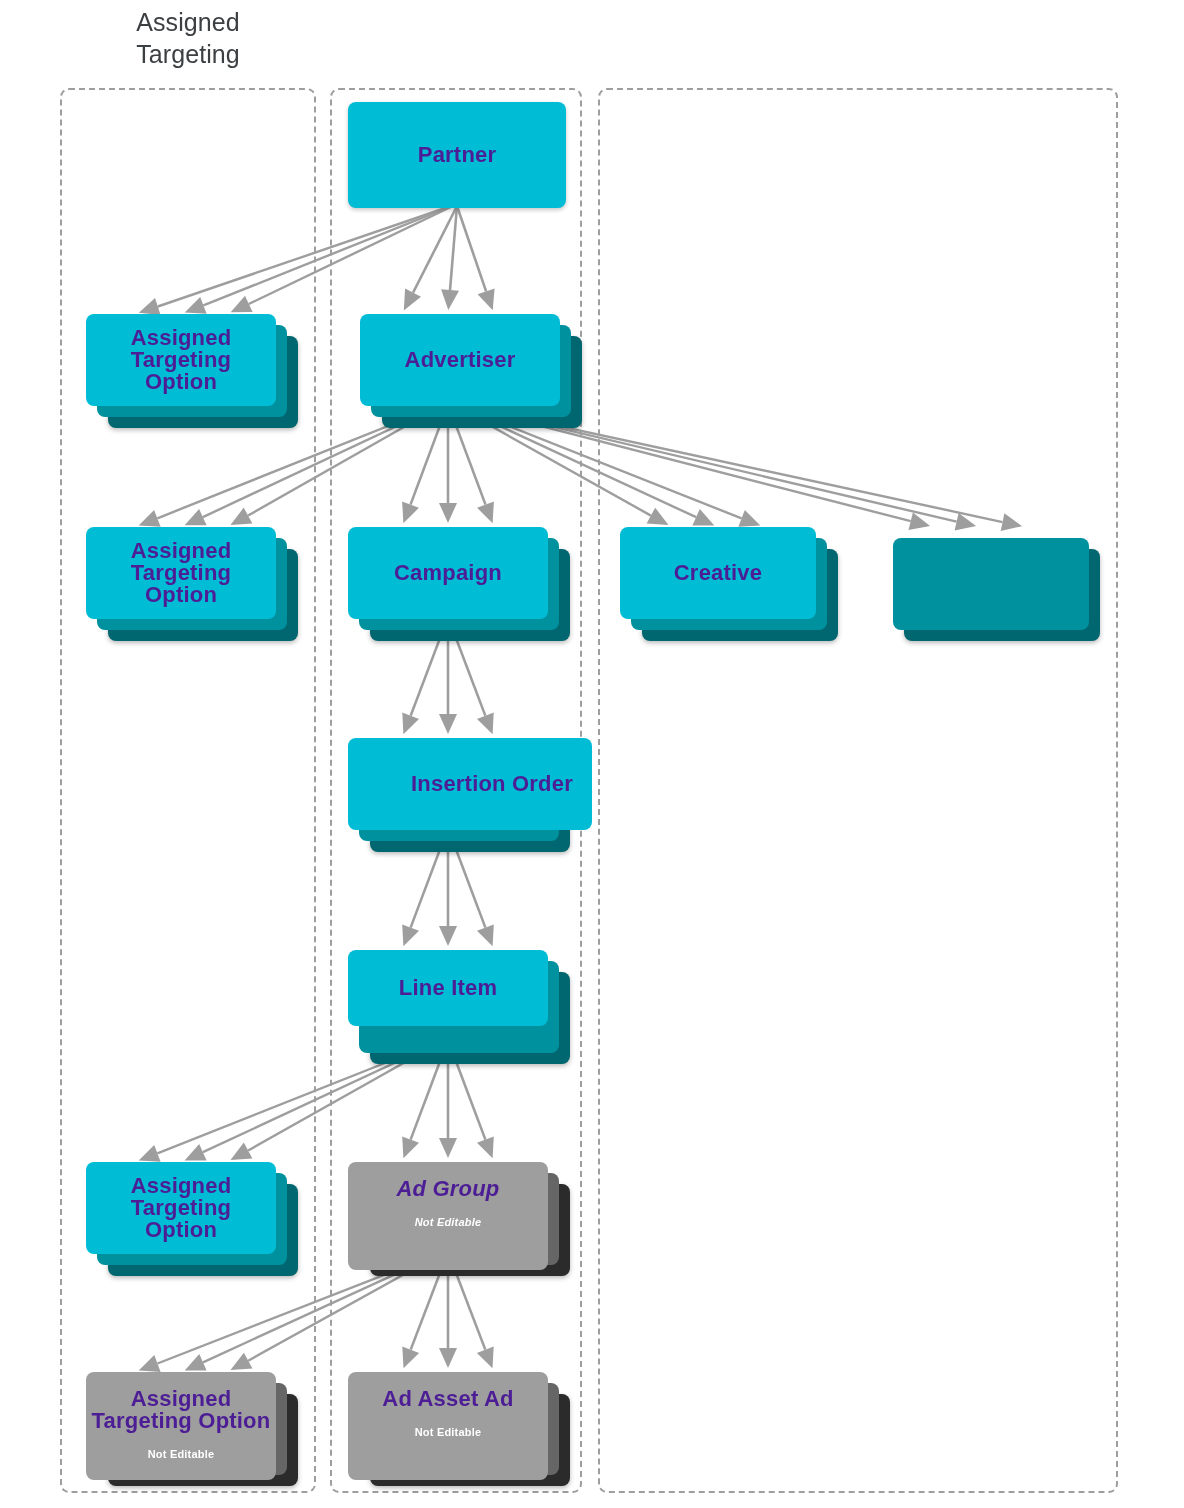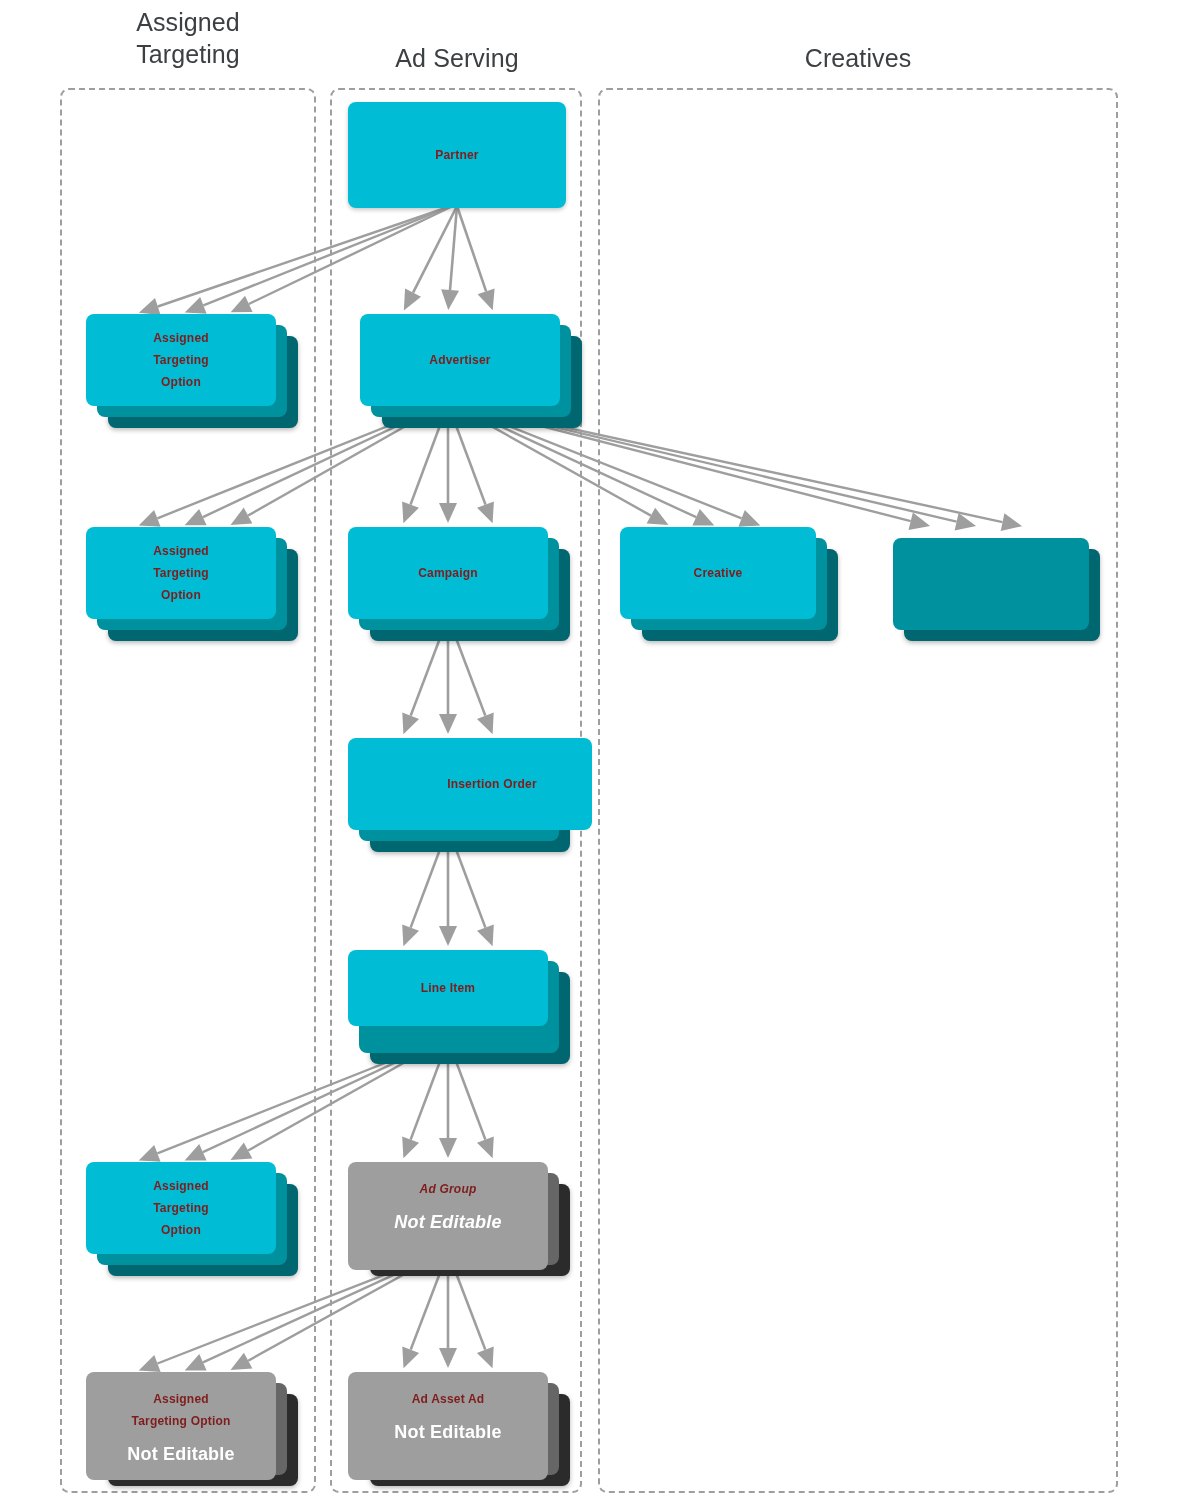--- a/index.html
+++ b/index.html
@@ -64,29 +64,29 @@
   .node .layer.front {
     display: flex;
     flex-direction: column;
     align-items: center;
     justify-content: center;
     text-align: center;
     color: #ffffff;
   }
   .node .title {
     font-weight: bold;
-    font-size: 12px;
+    font-size: 22px;
     line-height: 22px;
     letter-spacing: 0.2px;
-    color: #7f1d1d;
+    color: #4c1d95;
     white-space: pre-line;
   }
   .node .subtitle {
     font-weight: bold;
-    font-size: 18px;
+    font-size: 11px;
     line-height: 16px;
     letter-spacing: 0.2px;
     color: #ffffff;
     margin-top: 14px;
   }
   .node.has-sub .front {
     justify-content: flex-start;
     padding-top: 16px;
   }
 
@@ -99,26 +99,20 @@
   }
 </style>
 </head>
 <body>
 
 <div id="canvas">
 
   <div class="col-header" style="left:58px; top:6px; width:260px;">
     <div style="white-space:pre-line;">Assigned
 Targeting</div>
-  </div>
-  <div class="col-header" style="left:330px; top:42px; width:254px;">
-    <div style="white-space:pre-line;">Ad Serving</div>
-  </div>
-  <div class="col-header" style="left:598px; top:42px; width:520px;">
-    <div style="white-space:pre-line;">Creatives</div>
   </div>
 
   <div class="group-box" style="left:60px; top:88px; width:256px; height:1405px;"></div>
   <div class="group-box" style="left:330px; top:88px; width:252px; height:1405px;"></div>
   <div class="group-box" style="left:598px; top:88px; width:520px; height:1405px;"></div>
 
   <svg id="edges" viewBox="0 0 1184 1508" xmlns="http://www.w3.org/2000/svg">
       <g>
         <line x1="457.0" y1="204.0" x2="157.8" y2="306.5" stroke="#9e9e9e" stroke-width="2.4" stroke-linecap="butt"></line>
         <polygon points="138.8,312.7 155.0,297.9 160.6,315.0" fill="#9e9e9e"></polygon>

